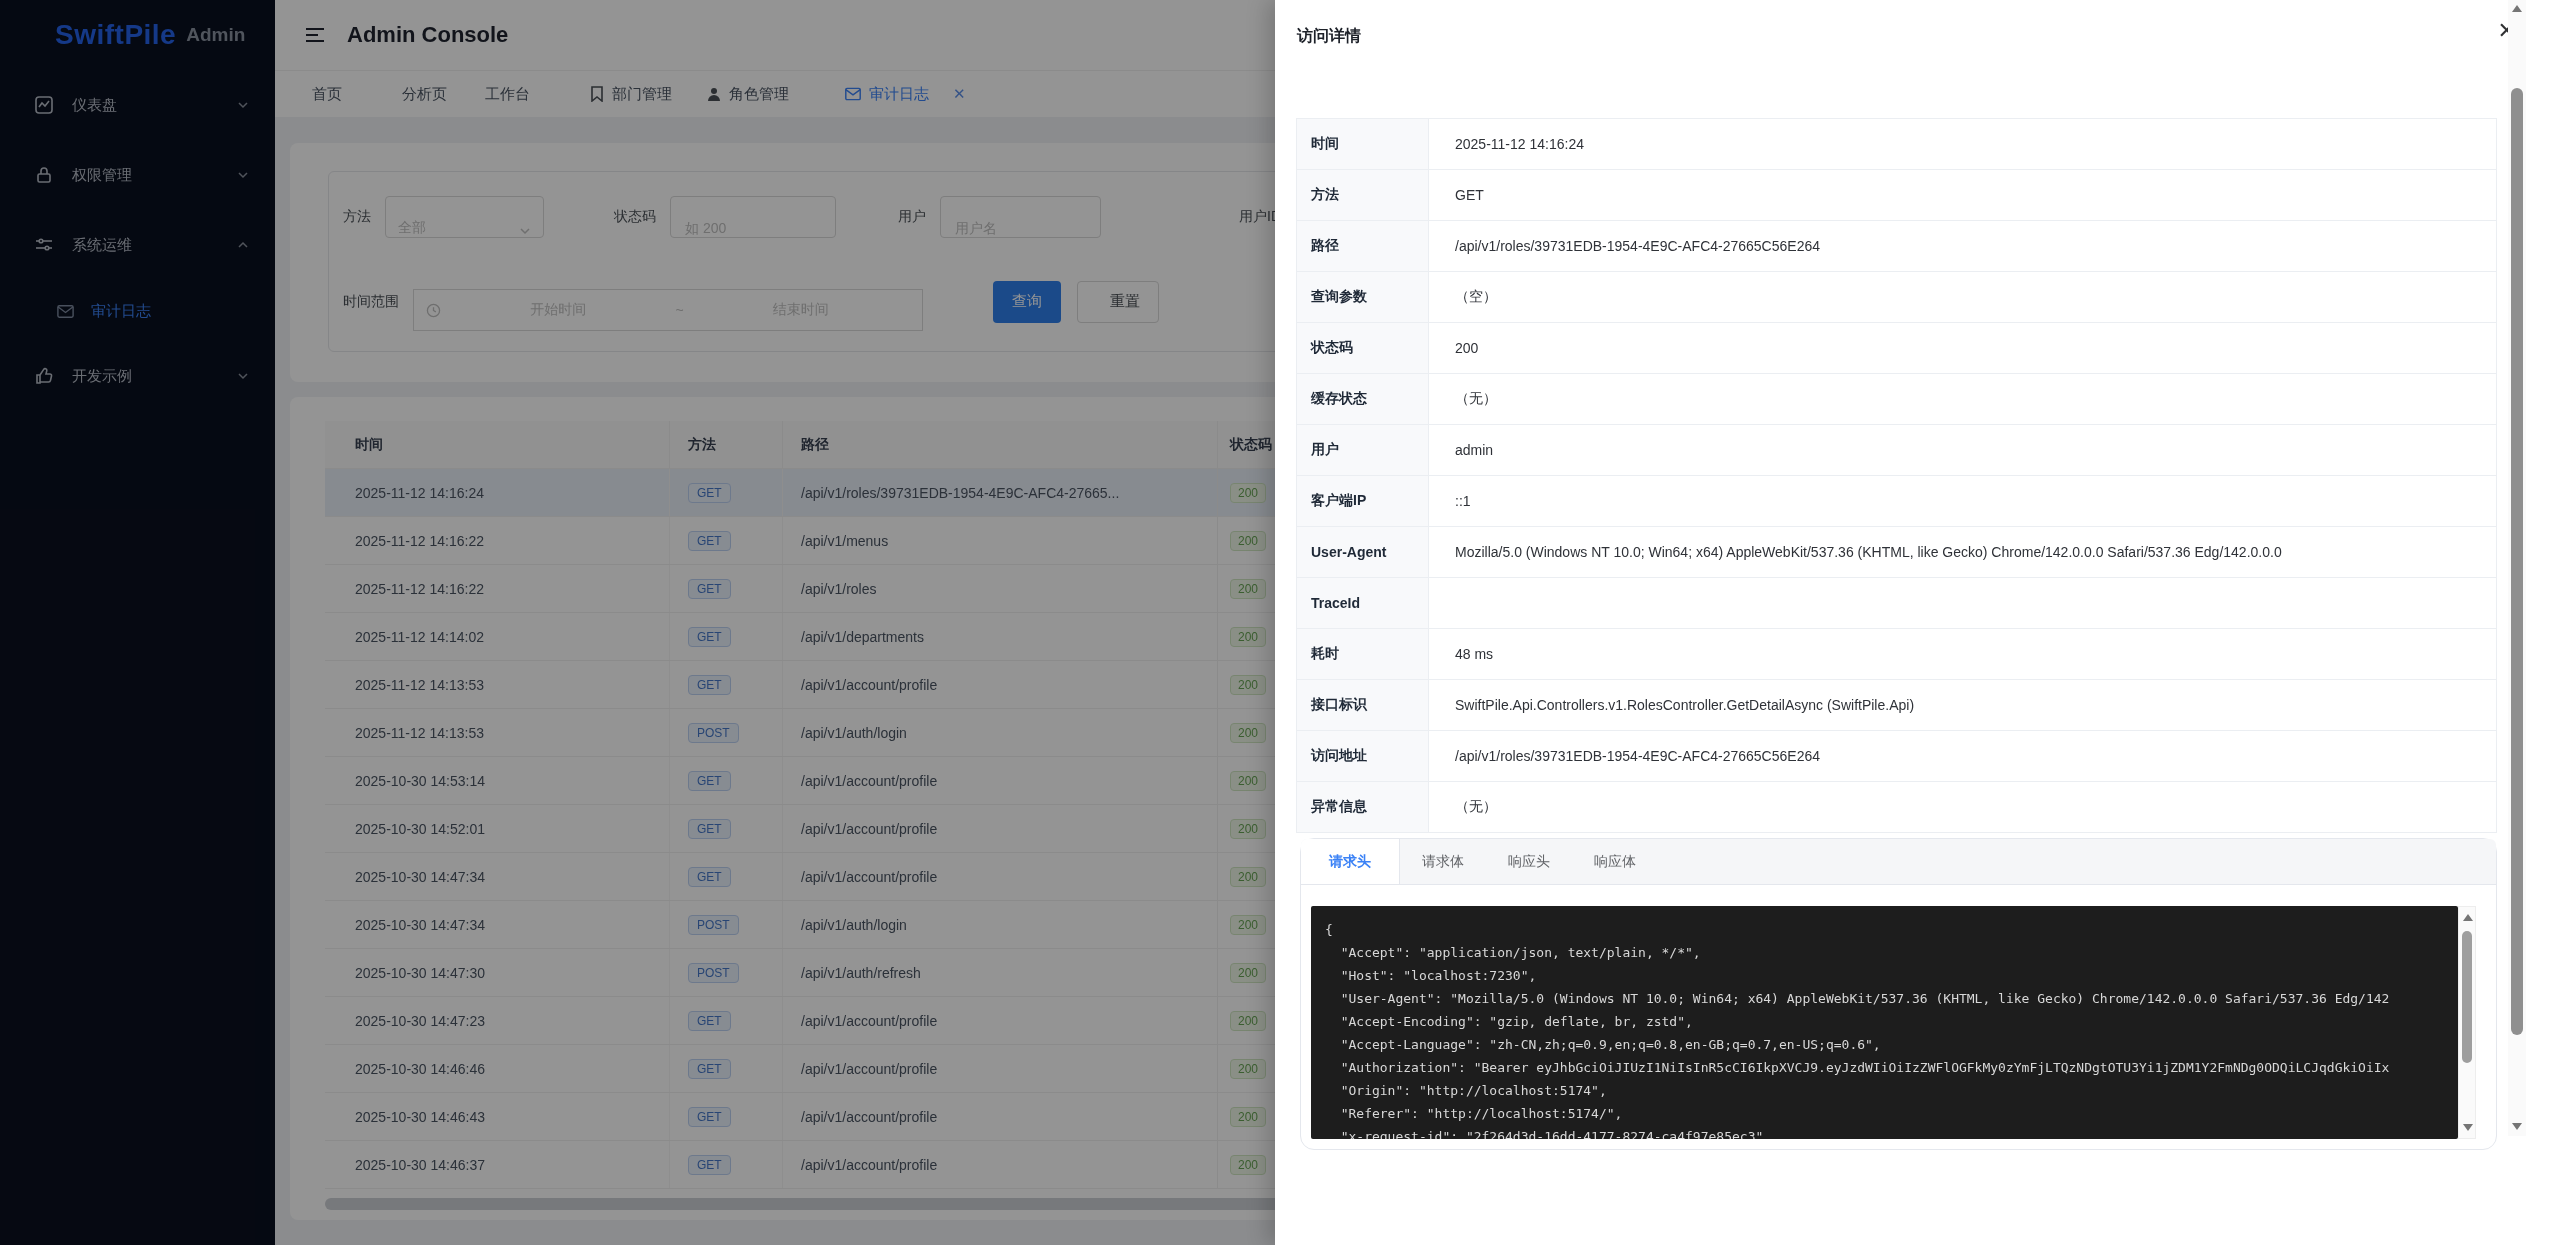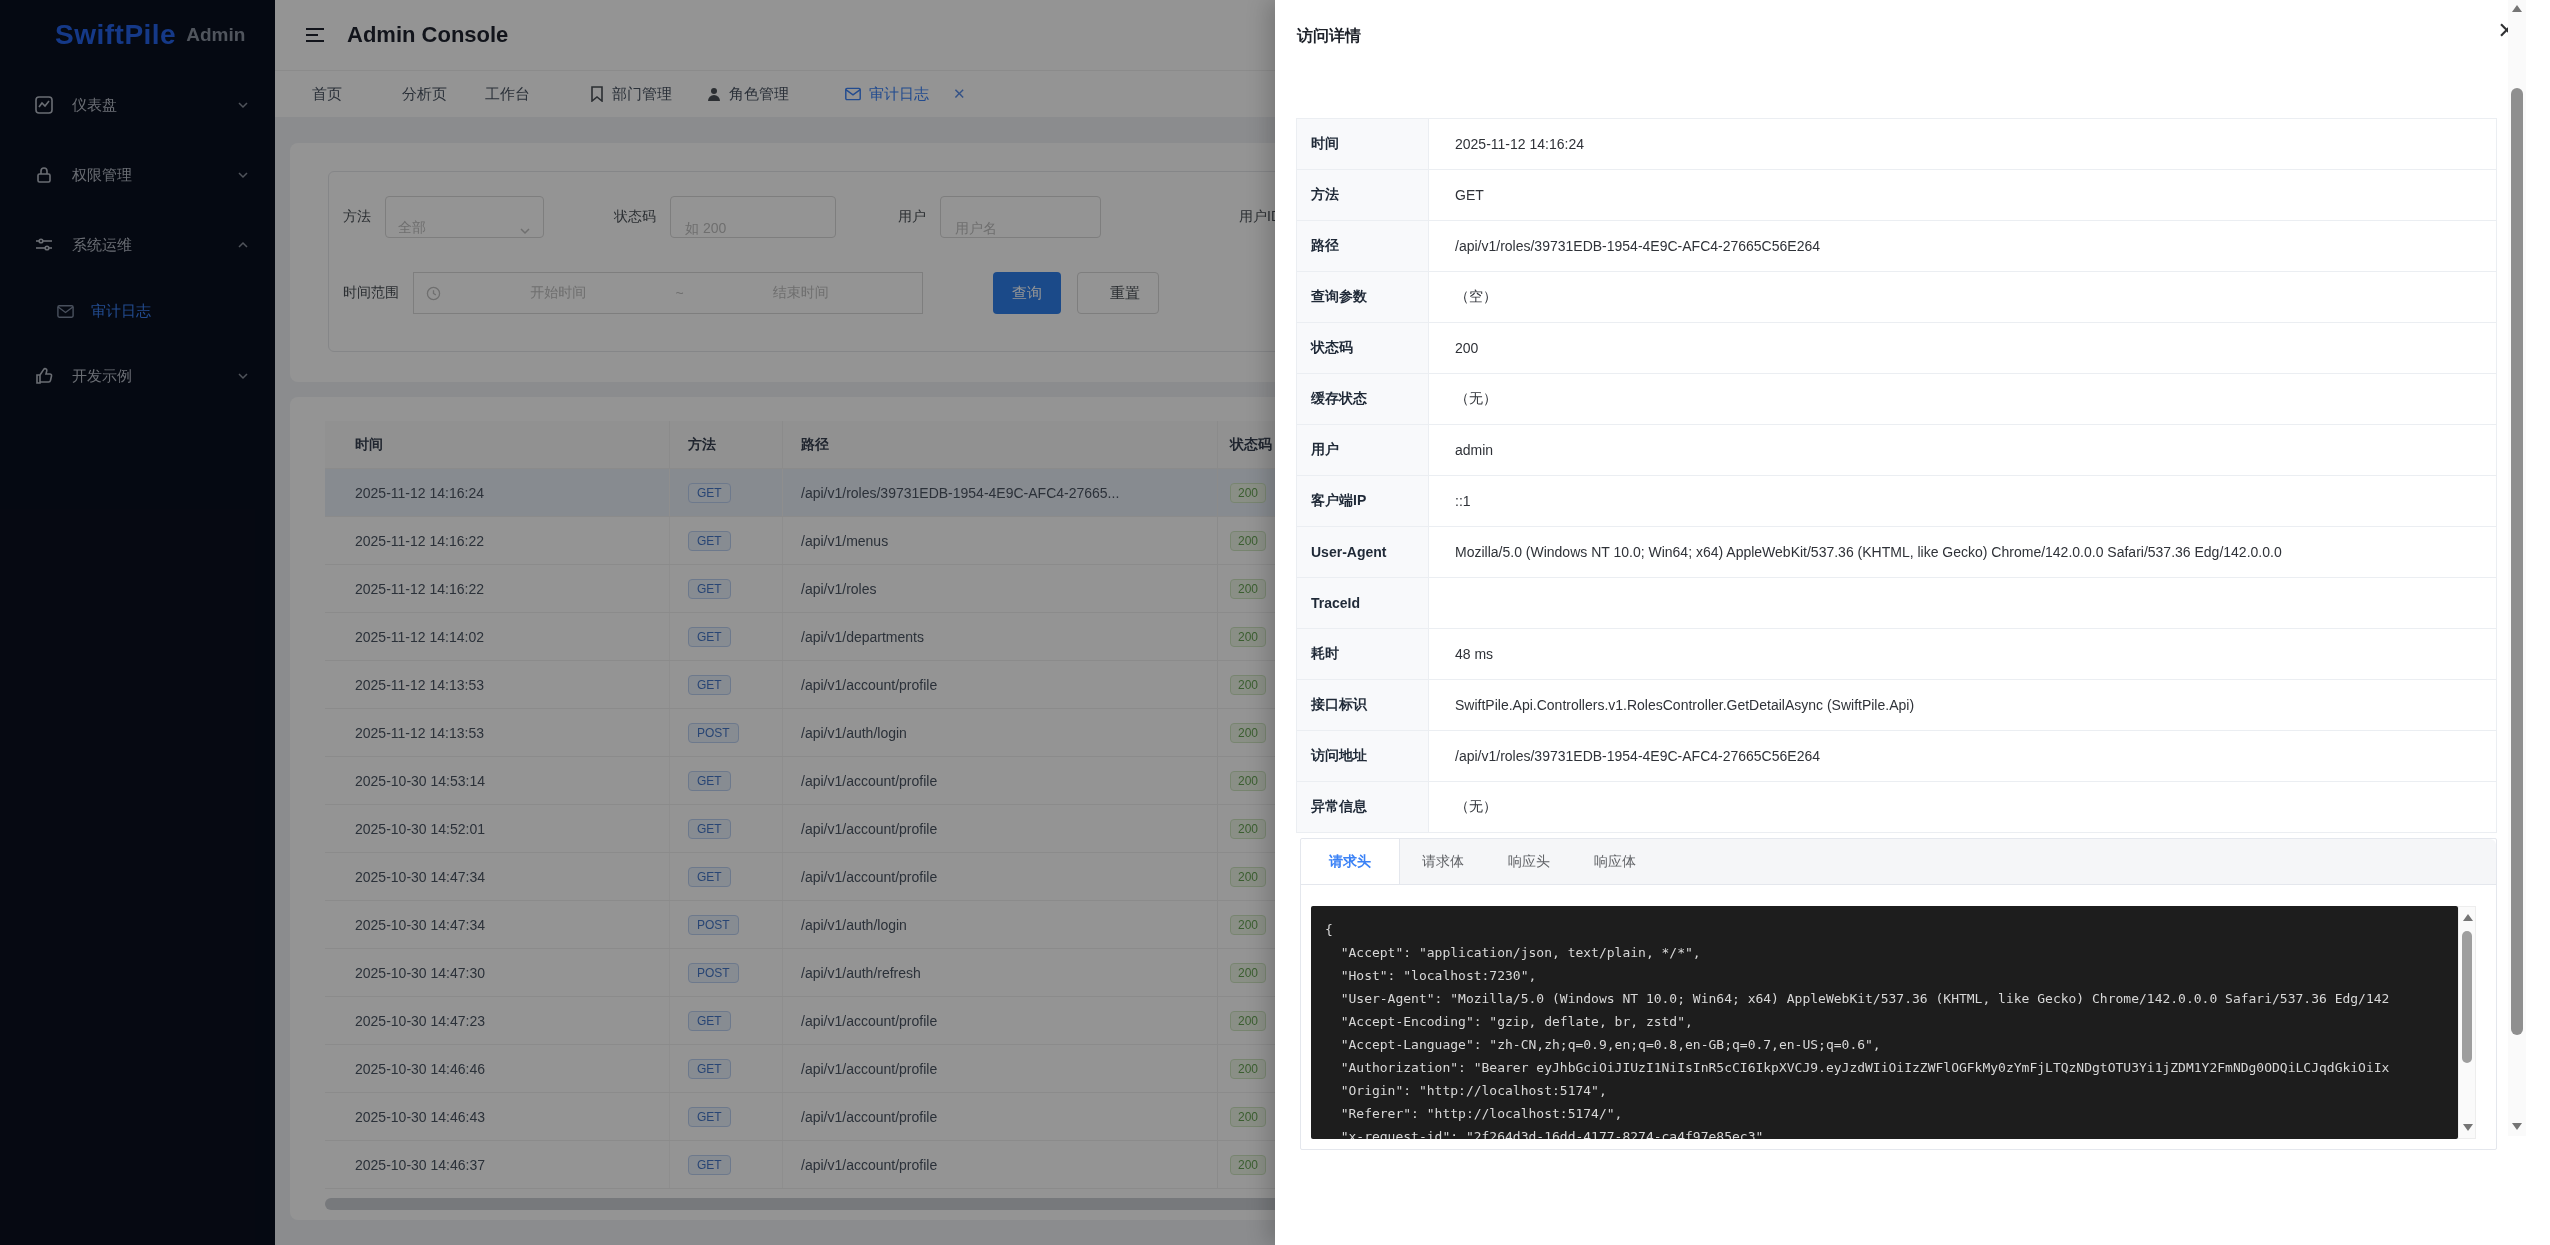--- a/index.html
+++ b/index.html
@@ -33,21 +33,21 @@
   .filter-card{position:absolute;left:15px;top:26px;width:2200px;height:239px;background:#fff;border-radius:8px;}
   .filter-panel{position:absolute;left:38px;top:28px;right:60px;height:179px;border:1px solid #e5e7eb;border-radius:6px;}
   .frow{position:absolute;left:14px;right:14px;display:flex;align-items:center;}
   .frow1{top:24px;}
   .frow2{top:100px;}
   .flabel{color:#4a5056;margin-right:14px;}
   .fselect,.finput{height:40px;border:1px solid #d9d9d9;border-radius:4px;background:#fff;display:flex;align-items:flex-end;padding:0 12px;color:#bfbfbf;}
   .fselect{width:133px;justify-content:space-between;}
   .finput input{border:none;outline:none;width:100%;font-size:14px;background:transparent;font-family:inherit;}
   .finput input::placeholder{color:#bfbfbf;}
-  .range{width:484px;height:40px;border:1px solid #d9d9d9;border-radius:0;display:flex;align-items:center;padding:0 12px;color:#bfbfbf;gap:8px;}
+  .range{width:484px;height:40px;border:1px solid #d9d9d9;border-radius:0;display:flex;align-items:center;padding:0 12px;color:#bfbfbf;gap:8px;margin-top:17px;}
   .range .rph{flex:1;text-align:center;}
   .btn{height:40px;border-radius:4px;padding:0 18px;font-size:15px;display:flex;align-items:center;cursor:pointer;border:1px solid transparent;}
   .btn-primary{background:#2f80ed;color:#fff;margin-left:70px;}
   .btn-plain{background:#fff;border-color:#d9d9d9;color:#4a5056;margin-left:16px;padding-left:32px;}
   .table-card{position:absolute;left:15px;top:280px;width:2200px;height:823px;background:#fff;border-radius:8px;}
   .ltable{position:absolute;left:35px;top:24px;right:40px;}
   .trow{display:flex;height:47px;align-items:center;border-bottom:1px solid #f0f0f0;color:#4b5563;}
   .trow.thead{background:#fafafa;font-weight:bold;color:#374151;height:47px;}
   .c-time{width:345px;padding-left:30px;box-sizing:border-box;border-right:1px solid #f0f0f0;height:100%;display:flex;align-items:center;}
   .trow:not(.thead) .c-time,.trow:not(.thead) .c-method{border-right:1px solid #f5f5f5;}
@@ -60,21 +60,21 @@
   .hscroll{position:absolute;left:35px;right:40px;bottom:10px;height:12px;border-radius:6px;background:#cdd0d6;}
   
   .overlay{position:absolute;inset:0;background:rgba(0,0,0,0.42);z-index:40;}
   .drawer{position:absolute;top:0;right:0;width:1275px;height:1245px;background:#fff;z-index:50;box-shadow:-8px 0 20px rgba(0,0,0,.18);}
   .drawer-title{position:absolute;left:22px;top:26px;font-size:16px;font-weight:600;color:#1d2129;}
   .drawer-close{position:absolute;right:34px;top:20px;font-size:22px;color:#303133;cursor:pointer;line-height:1;}
   .dtable{position:absolute;left:21px;top:118px;width:1201px;border:1px solid #ebeef2;border-bottom:none;box-sizing:border-box;}
   .drow{display:flex;height:50px;border-bottom:1px solid #ebeef2;}
   .dlabel{width:132px;flex:none;background:#f8f9fb;display:flex;align-items:center;padding-left:14px;box-sizing:border-box;font-weight:600;color:#1f2937;border-right:1px solid #ebeef2;}
   .dvalue{flex:1;display:flex;align-items:center;padding-left:26px;color:#2f3238;overflow:hidden;white-space:nowrap;}
-  .tabs-card{position:absolute;left:25px;top:838px;width:1197px;height:312px;border:1px solid #e4e7ed;border-radius:2px;box-sizing:border-box;background:#fff;}
+  .tabs-card{position:absolute;left:25px;top:838px;width:1197px;height:312px;border:1px solid #e4e7ed;border-radius:14px;box-sizing:border-box;background:#fff;}
   .tabs-strip{height:45px;background:#f5f6f8;border-bottom:1px solid #e4e7ed;display:flex;align-items:stretch;border-radius:6px 6px 0 0;overflow:hidden;}
   .dtab{display:flex;align-items:center;padding:0 22px;color:#606266;cursor:pointer;font-size:14px;}
   .dtab.active{background:#fff;color:#3b82f6;font-weight:600;border-right:1px solid #e4e7ed;padding:0 28px;}
   .code-wrap{position:absolute;left:10px;top:67px;width:1147px;height:233px;background:#1d1d1d;border-radius:2px;overflow:hidden;}
   .code-wrap pre{margin:0;padding:12px 14px;font-family:"DejaVu Sans Mono","Liberation Mono",monospace;font-size:13px;line-height:23px;color:#d8d8d8;white-space:pre;}
   .code-scroll{position:absolute;left:1157px;top:67px;width:18px;height:233px;background:#fafafa;border:1px solid #ededed;box-sizing:border-box;}
   .cs-thumb{position:absolute;left:3px;top:24px;width:10px;height:132px;background:#9e9e9e;border-radius:6px;}
   .arrow-up,.arrow-down{position:absolute;left:4px;width:0;height:0;border-left:5px solid transparent;border-right:5px solid transparent;}
   .arrow-up{border-bottom:7px solid #757575;}
   .arrow-down{border-top:7px solid #757575;}

